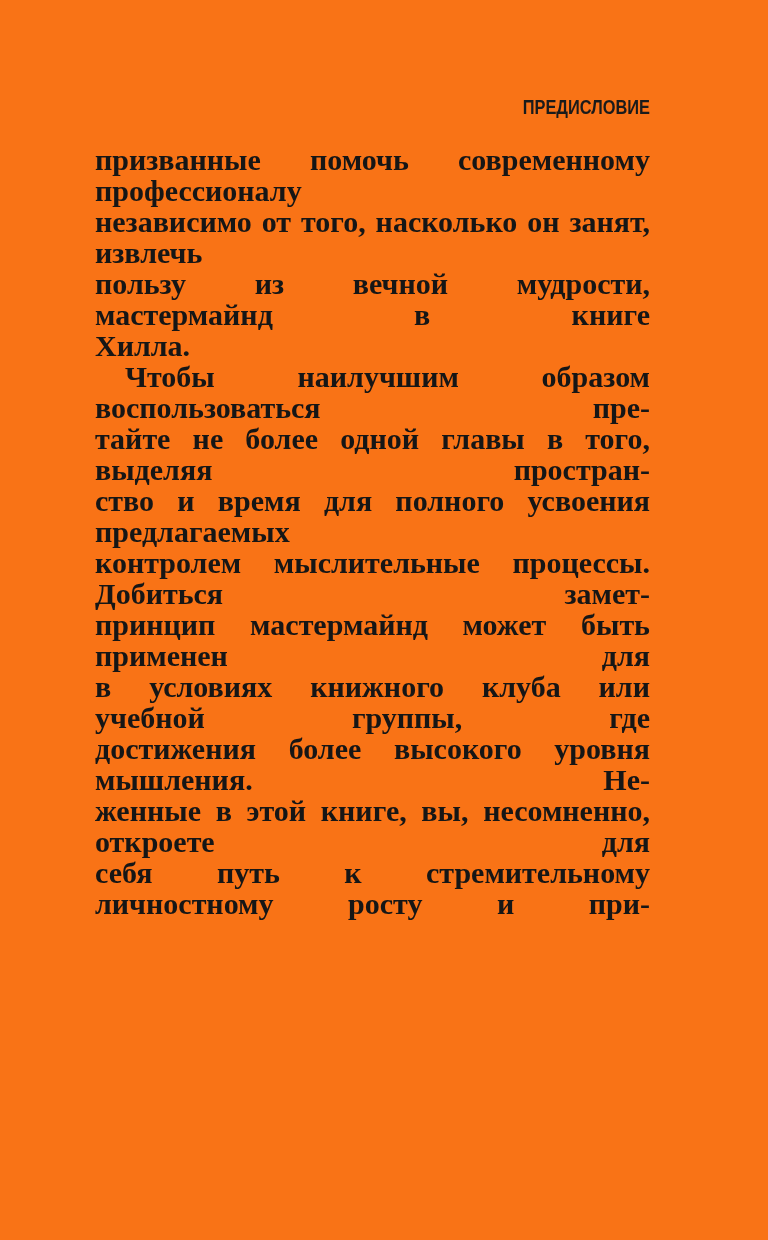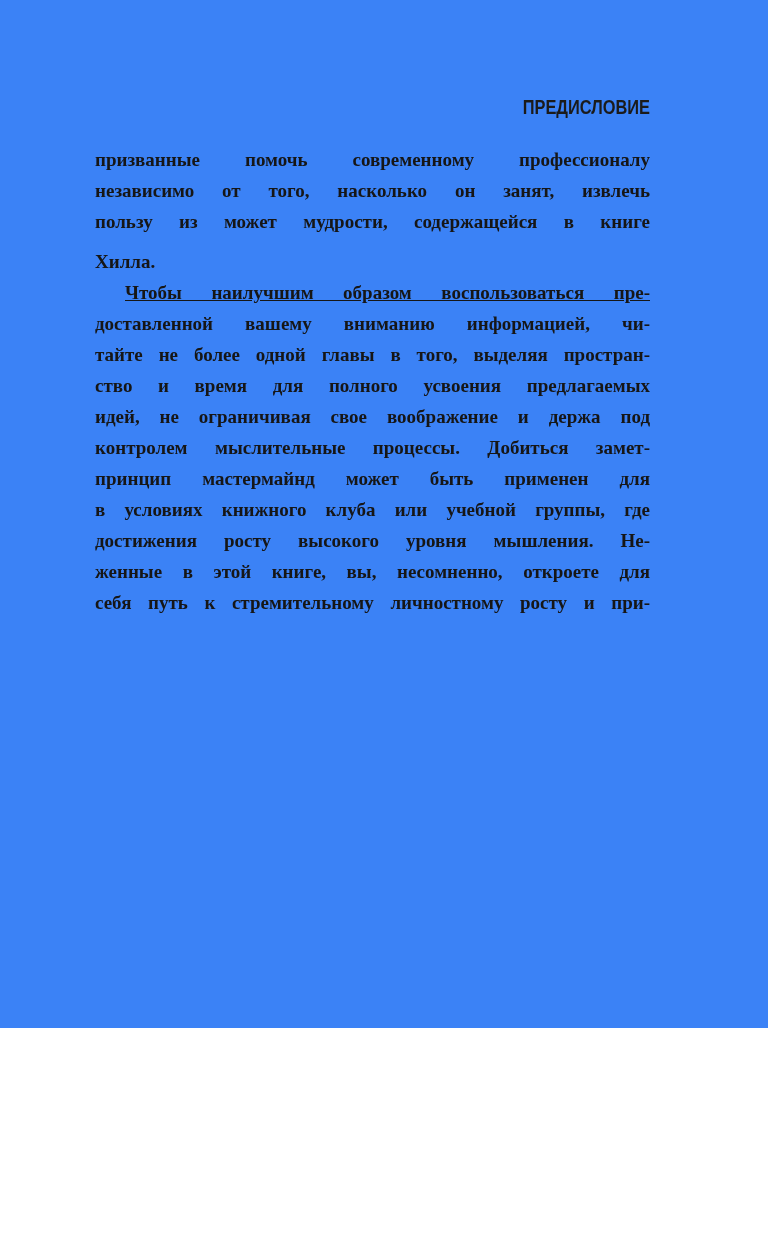--- a/index.html
+++ b/index.html
@@ -3,22 +3,22 @@
 <meta charset="utf-8">
 <style>
   html, body {
     margin: 0;
     padding: 0;
     background: #ffffff;
   }
   .page {
     position: relative;
     width: 768px;
-    height: 1028px;
-    background: #3b82f6;
+    height: 1240px;
+    background: #f97316;
     overflow: hidden;
     font-family: "Liberation Serif", serif;
     color: #161616;
   }
   .running-head {
     position: absolute;
     top: 96px;
     left: 95px;
     width: 555px;
     text-align: right;
@@ -31,64 +31,60 @@
     transform: scaleX(0.78);
     transform-origin: 100% 50%;
     white-space: nowrap;
   }
   .text-block {
     position: absolute;
     top: 144px;
     left: 95px;
     width: 555px;
     font-weight: 700;
-    font-size: 19px;
+    font-size: 30px;
     line-height: 31px;
   }
   .paragraph {
     margin: 0;
     padding: 0;
   }
   .text-line {
     text-align: justify;
     text-align-last: justify;
     -moz-text-align-last: justify;
     white-space: normal;
     word-spacing: 1px;
   }
   .text-line.last-line {
     text-align-last: left;
     -moz-text-align-last: left;
     word-spacing: 2px;
-    margin-top: 9px;
   }
   .text-line.first-line {
     text-indent: 30px;
-    text-decoration: underline;
   }
 </style>
 </head>
 <body>
 
 <main class="page">
   <div class="running-head">ПРЕДИСЛОВИЕ</div>
   <div class="text-block">
       <div class="paragraph">
         <div class="text-line">призванные помочь современному профессионалу</div>
         <div class="text-line">независимо от того, насколько он занят, извлечь</div>
-        <div class="text-line">пользу из может мудрости, содержащейся в книге</div>
+        <div class="text-line">пользу из вечной мудрости, мастермайнд в книге</div>
         <div class="text-line last-line">Хилла.</div>
       </div>
       <div class="paragraph">
         <div class="text-line first-line">Чтобы наилучшим образом воспользоваться пре-</div>
-        <div class="text-line">доставленной вашему вниманию информацией, чи-</div>
         <div class="text-line">тайте не более одной главы в того, выделяя простран-</div>
         <div class="text-line">ство и время для полного усвоения предлагаемых</div>
-        <div class="text-line">идей, не ограничивая свое воображение и держа под</div>
         <div class="text-line">контролем мыслительные процессы. Добиться замет-</div>
         <div class="text-line">принцип мастермайнд может быть применен для</div>
         <div class="text-line">в условиях книжного клуба или учебной группы, где</div>
-        <div class="text-line">достижения росту высокого уровня мышления. Не-</div>
+        <div class="text-line">достижения более высокого уровня мышления. Не-</div>
         <div class="text-line">женные в этой книге, вы, несомненно, откроете для</div>
         <div class="text-line">себя путь к стремительному личностному росту и при-</div>
       </div>
     </div>
 </main>
 
 </body></html>

